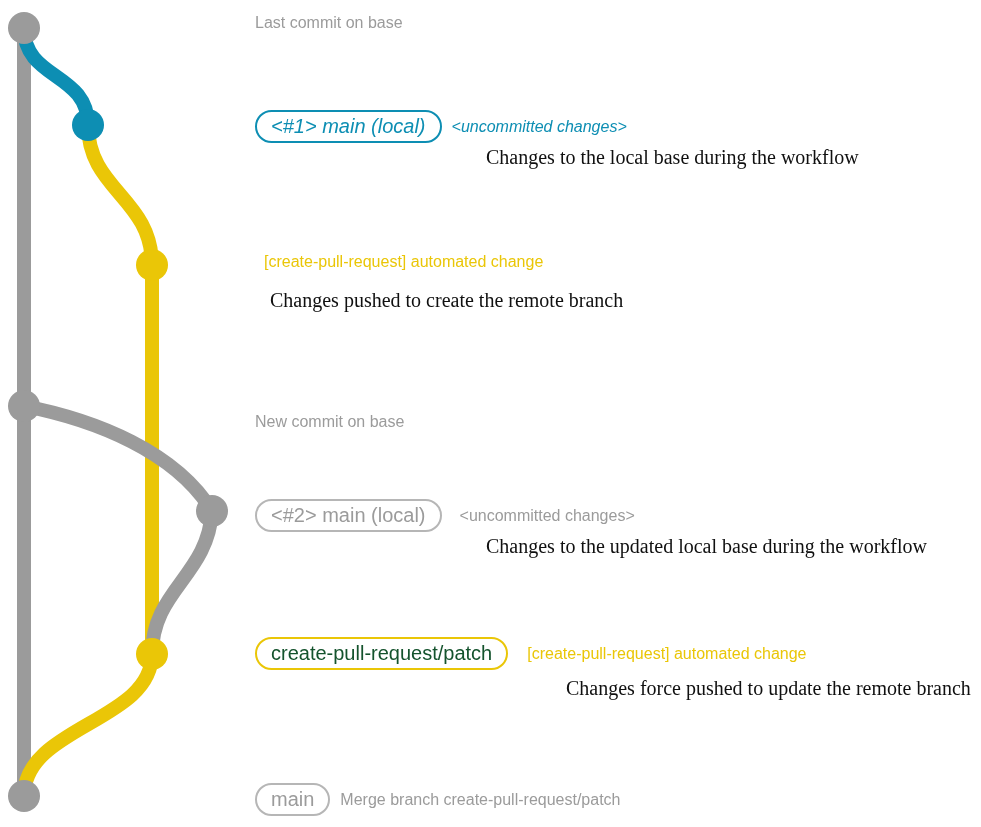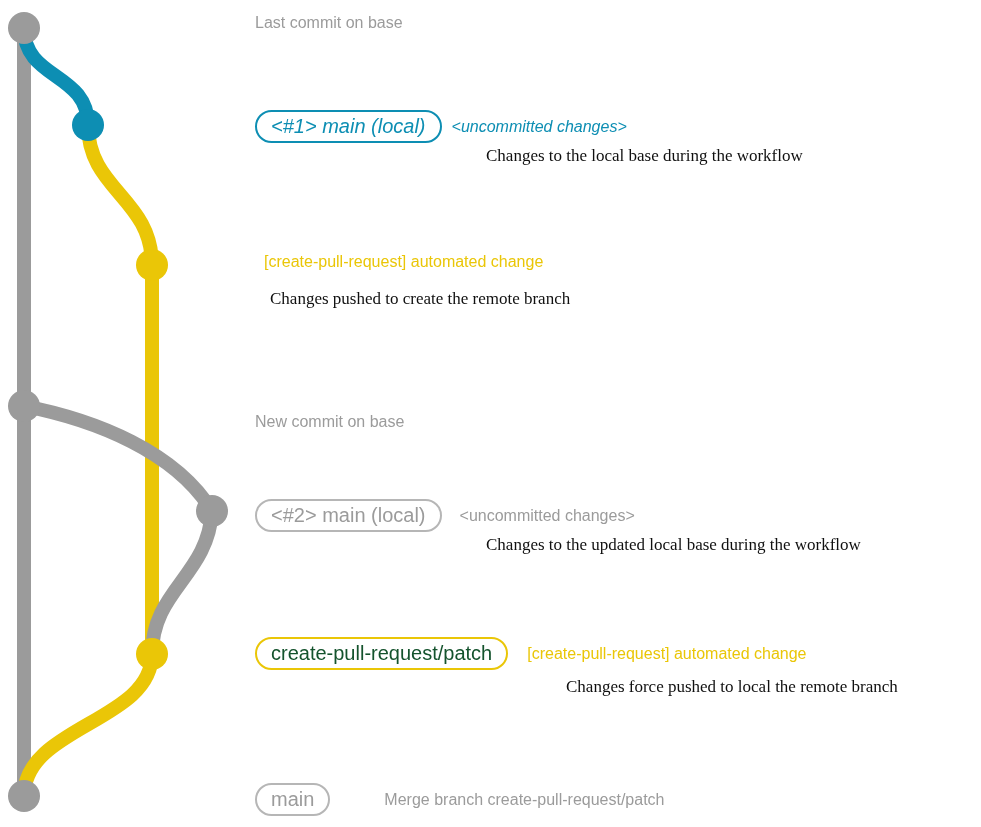--- a/index.html
+++ b/index.html
@@ -55,21 +55,21 @@
     line-height: 1;
     color: #9b9b9b;
   }
   .headline.blue   { color: #0d8eb3; }
   .headline.yellow { color: #eac607; margin-left: 9px; }
   .headline.gray   { color: #9b9b9b; }
 
   .subline {
     position: absolute;
     font-family: "Liberation Serif", serif;
-    font-size: 17px;
+    font-size: 20px;
     line-height: 1;
     color: #101010;
     white-space: nowrap;
   }
 </style>
 </head>
 <body>
 
 <svg id="graph-canvas" viewBox="0 0 245 827" width="245" height="827" xmlns="http://www.w3.org/2000/svg">
 
@@ -114,18 +114,18 @@
     </div>
     <div class="row" style="top: 499px; gap: 8px;">
       <span class="pill gray">&lt;#2&gt; main (local)</span>
       <span class="headline gray">&lt;uncommitted changes&gt;</span>
     </div>
     <div class="subline" style="left: 486px; top: 536px;">Changes to the updated local base during the workflow</div>
     <div class="row" style="top: 637px;">
       <span class="pill yellow">create-pull-request/patch</span>
       <span class="headline yellow">[create-pull-request] automated change</span>
     </div>
-    <div class="subline" style="left: 566px; top: 678px;">Changes force pushed to local the remote branch</div>
-    <div class="row" style="top: 783px; gap: 44px;">
+    <div class="subline" style="left: 566px; top: 678px;">Changes force pushed to update the remote branch</div>
+    <div class="row" style="top: 783px;">
       <span class="pill gray">main</span>
       <span class="headline gray">Merge branch create-pull-request/patch</span>
     </div>
   </div>
 
 </body></html>

